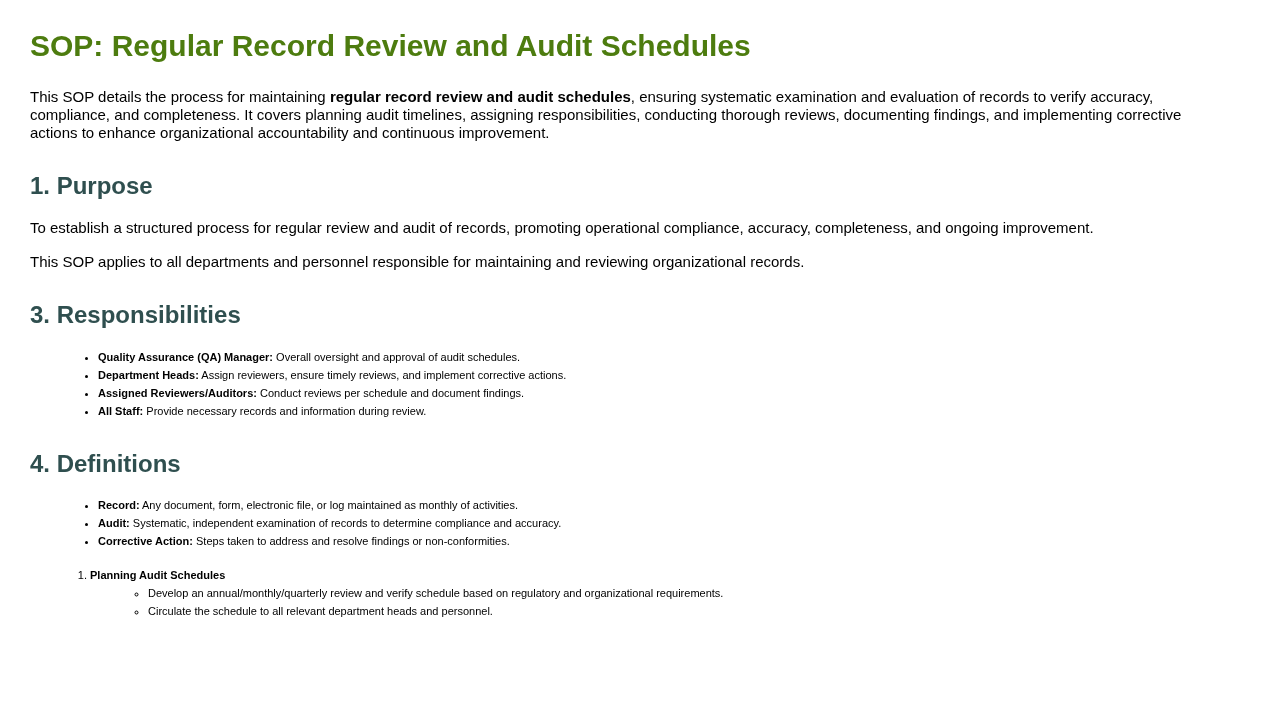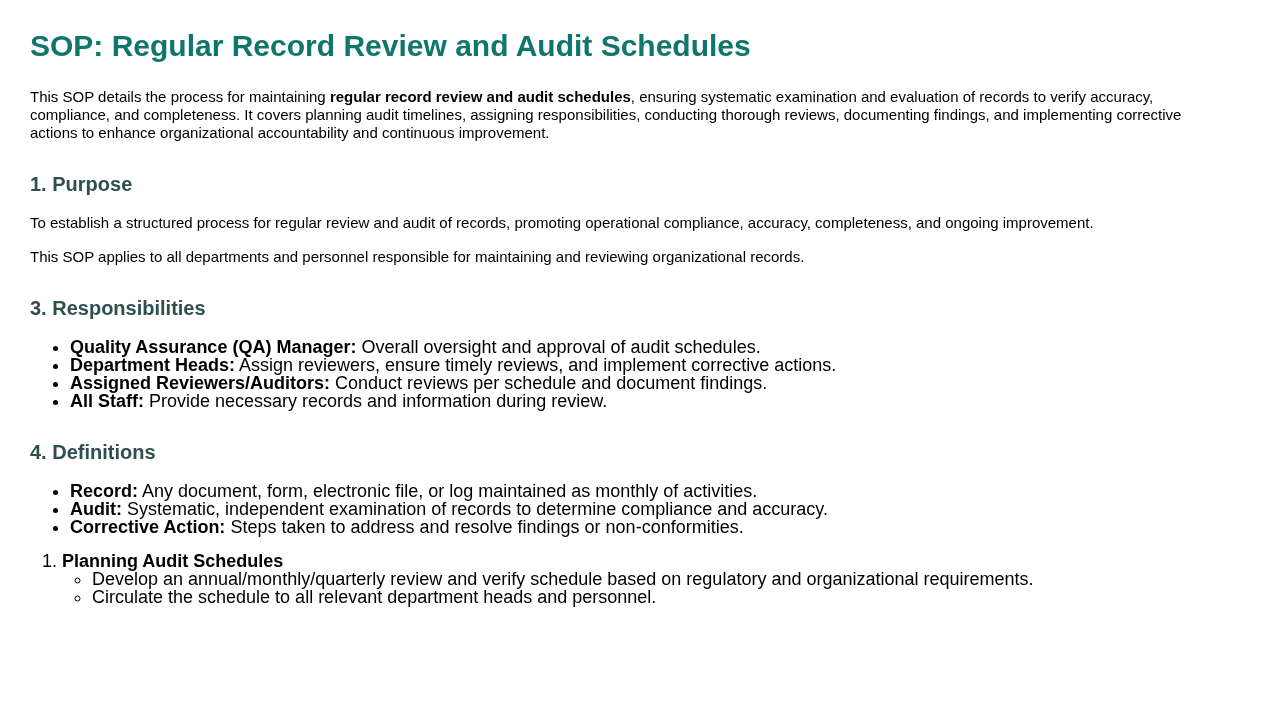--- a/index.html
+++ b/index.html
@@ -12,25 +12,25 @@
     color: #000000;
   }
   .doc {
     padding: 28px 30px;
     width: 1203px;
   }
   h1 {
     font-size: 30px;
     line-height: 1.2;
     font-weight: bold;
-    color: #0f766e;
+    color: #4d7c0f;
     margin: 0 0 24px 0;
   }
   h2 {
-    font-size: 20px;
+    font-size: 24px;
     line-height: 1.2;
     font-weight: bold;
     color: #2f4f4f;
     margin: 30px 0 18px 0;
   }
   p {
     font-size: 15px;
     line-height: 18px;
     margin: 0 0 16px 0;
   }
@@ -38,22 +38,23 @@
     margin: 0 0 16px 0;
     padding-left: 40px;
     list-style: disc;
   }
   ol.procedure {
     margin: 0 0 16px 0;
     padding-left: 32px;
     list-style: decimal;
   }
   li {
-    font-size: 18px;
+    font-size: 11px;
     line-height: 18px;
+    margin-left: 28px;
   }
   ul.substeps {
     margin: 0;
     padding-left: 30px;
     list-style: circle;
   }
   strong { font-weight: bold; }
 </style>
 </head>
 <body>

